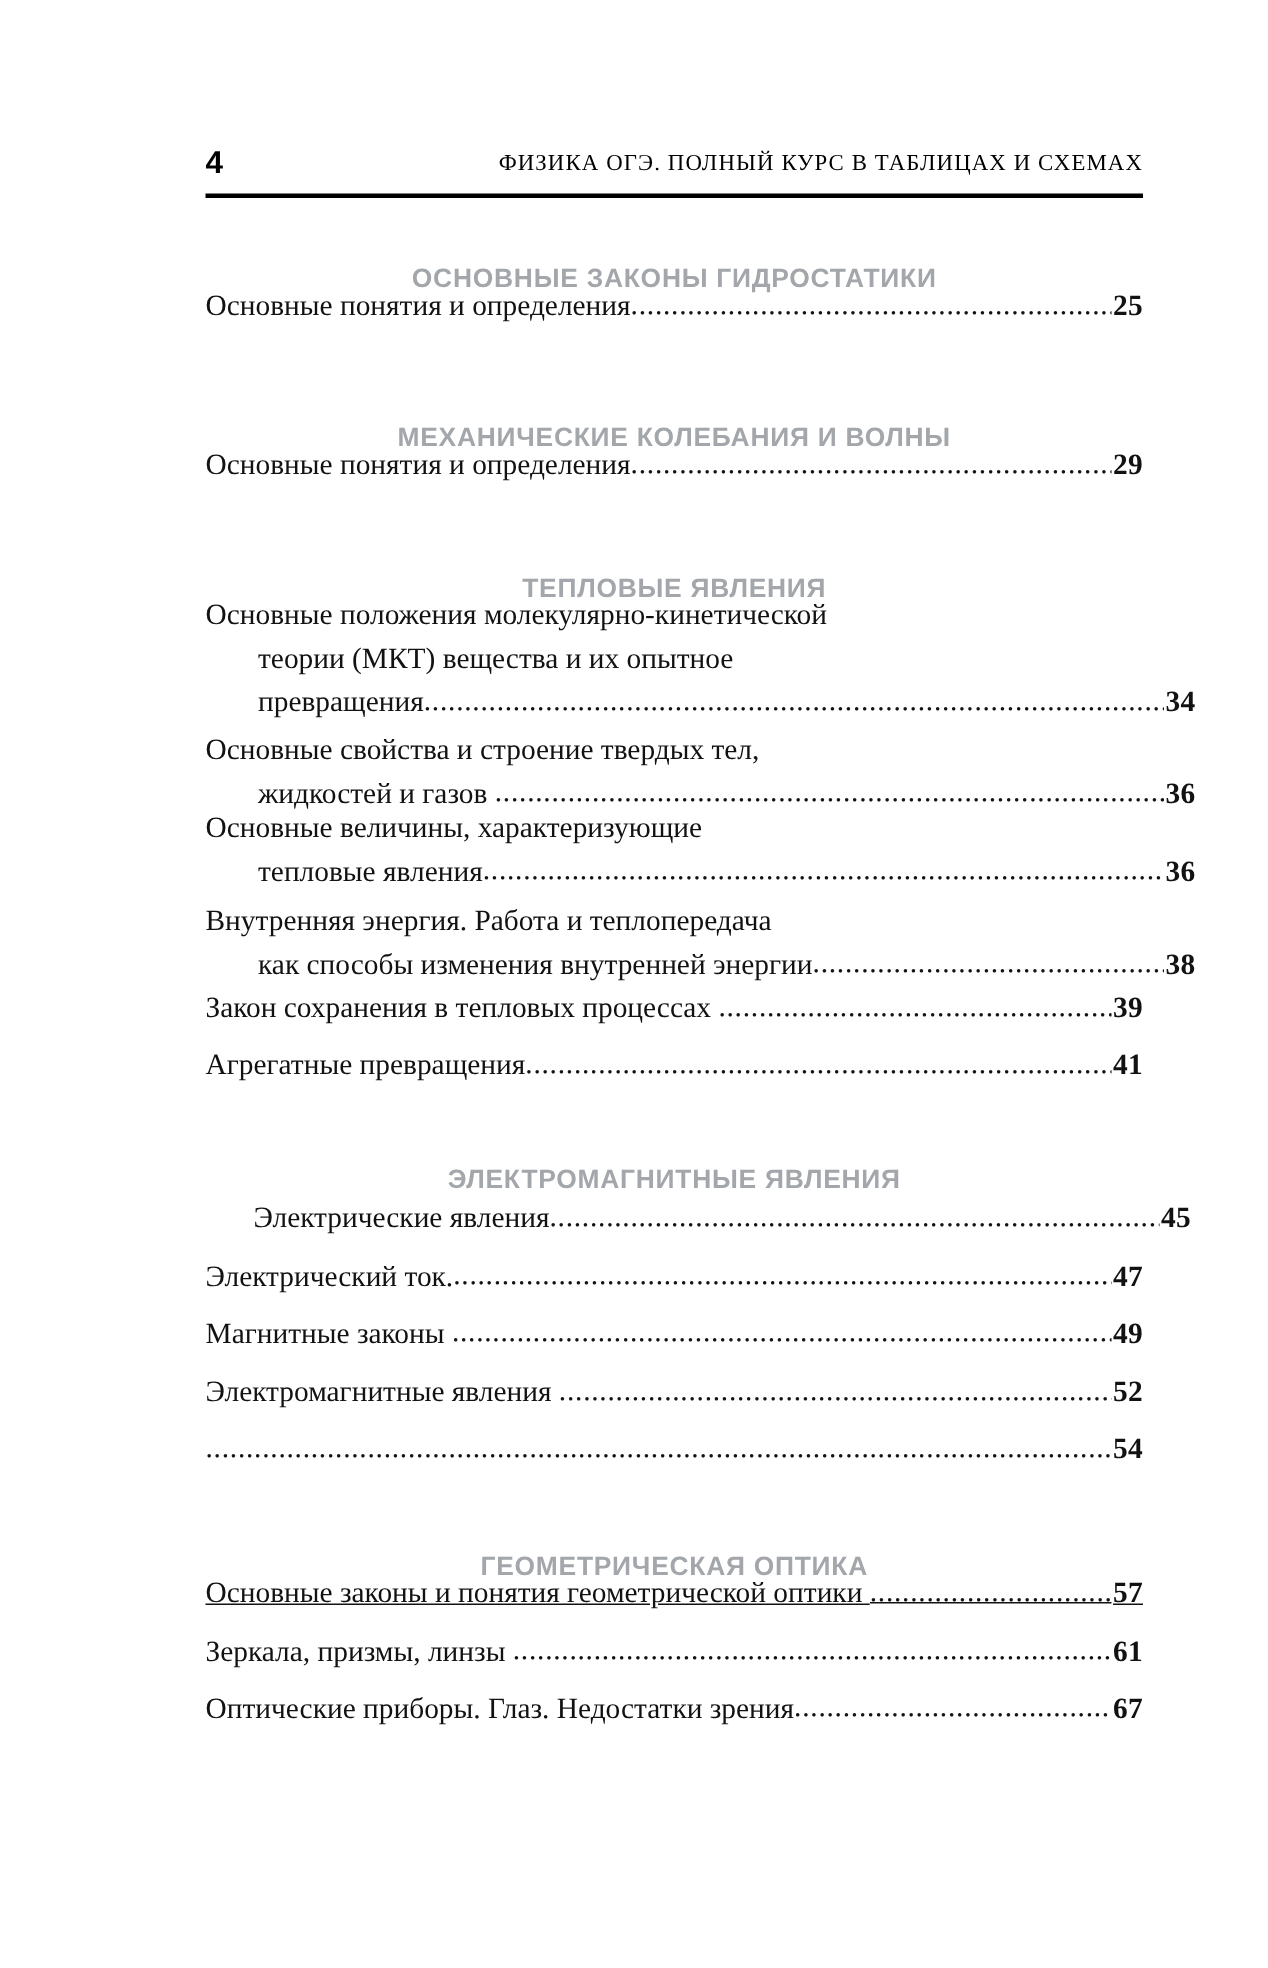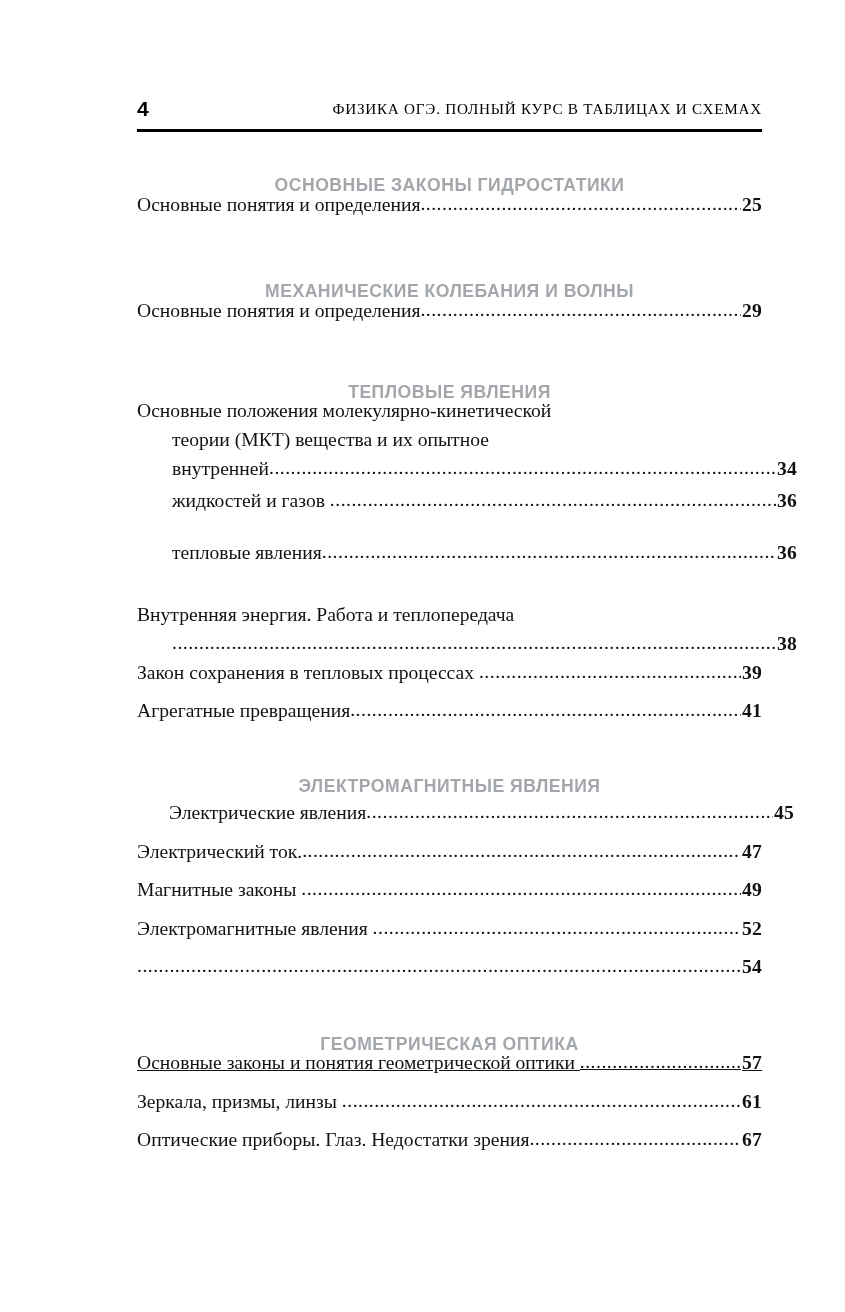--- a/index.html
+++ b/index.html
@@ -151,44 +151,51 @@
       </div>
       <div class="section-title" style="position: absolute; left: 0px; width: 625px; top: 216px;">ТЕПЛОВЫЕ ЯВЛЕНИЯ</div>
       <div class="entry" style="position: absolute; left: 0px; width: 625px; top: 256px;">
         <div class="entry-line noleader">
           <span class="entry-text">Основные положения молекулярно-кинетической</span>
         </div>
         <div class="entry-line indent noleader">
           <span class="entry-text">теории (МКТ) вещества и их опытное</span>
         </div>
         <div class="entry-line indent">
-          <span class="entry-text">внутренней</span>
+          <span class="entry-text">превращения</span>
           <span class="leader">........................................................................................................................................................................................................</span>
           <span class="entry-page">34</span>
         </div>
       </div>
       <div class="entry" style="position: absolute; left: 0px; width: 625px; top: 346px;">
+        <div class="entry-line noleader">
+          <span class="entry-text">Основные свойства и строение твердых тел,</span>
+        </div>
         <div class="entry-line indent">
           <span class="entry-text">жидкостей и газов </span>
           <span class="leader">........................................................................................................................................................................................................</span>
           <span class="entry-page">36</span>
         </div>
       </div>
       <div class="entry" style="position: absolute; left: 0px; width: 625px; top: 398px;">
+        <div class="entry-line noleader">
+          <span class="entry-text">Основные величины, характеризующие</span>
+        </div>
         <div class="entry-line indent">
           <span class="entry-text">тепловые явления</span>
           <span class="leader">........................................................................................................................................................................................................</span>
           <span class="entry-page">36</span>
         </div>
       </div>
       <div class="entry" style="position: absolute; left: 0px; width: 625px; top: 460px;">
         <div class="entry-line noleader">
           <span class="entry-text">Внутренняя энергия. Работа и теплопередача</span>
         </div>
         <div class="entry-line indent">
+          <span class="entry-text">как способы изменения внутренней энергии</span>
           <span class="leader">........................................................................................................................................................................................................</span>
           <span class="entry-page">38</span>
         </div>
       </div>
       <div class="entry" style="position: absolute; left: 0px; width: 625px; top: 518px;">
         <div class="entry-line">
           <span class="entry-text">Закон сохранения в тепловых процессах </span>
           <span class="leader">........................................................................................................................................................................................................</span>
           <span class="entry-page">39</span>
         </div>

